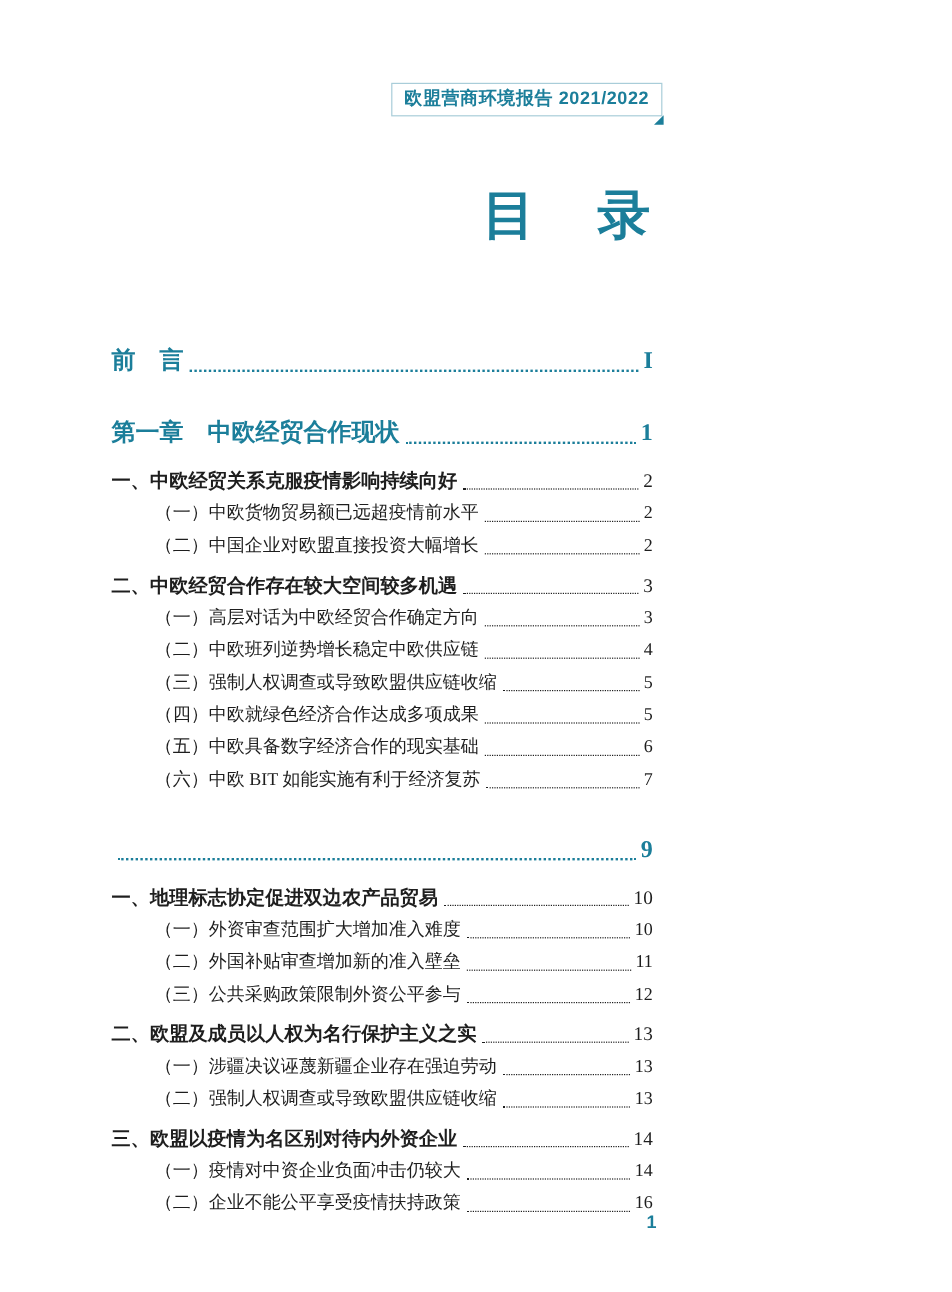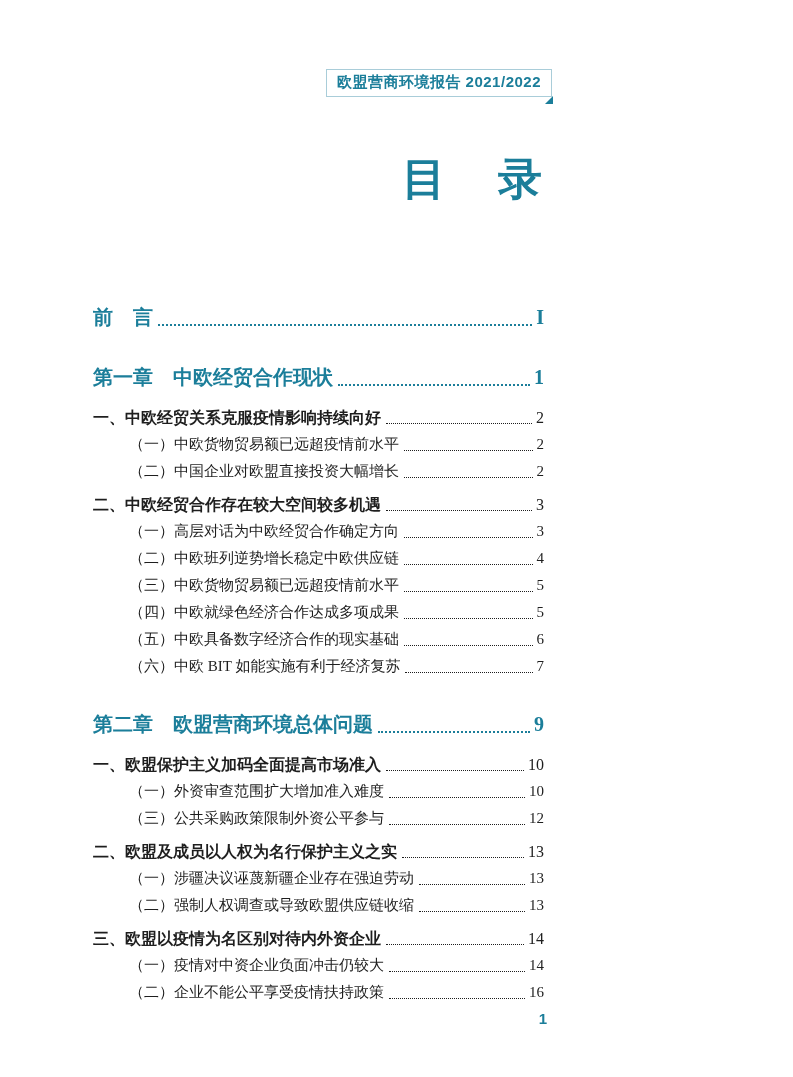--- a/index.html
+++ b/index.html
@@ -51,21 +51,21 @@
     font-size: 44px;
     letter-spacing: 4px;
     white-space: nowrap;
   }
 
   
   .toc {
     position: absolute;
     left: 93px;
     right: 99px;
-    top: 302px;
+    top: 286px;
   }
   .toc-row {
     display: flex;
     align-items: flex-end;
   }
   .toc-label { white-space: nowrap; }
   .toc-leader {
     flex: 1 1 auto;
     min-width: 12px;
     border-bottom: 2px dotted currentColor;
@@ -167,55 +167,59 @@
       <span class="toc-label">（一）高层对话为中欧经贸合作确定方向</span>
       <span class="toc-leader"></span>
       <span class="toc-page">3</span>
     </div>
       <div class="toc-row sub">
       <span class="toc-label">（二）中欧班列逆势增长稳定中欧供应链</span>
       <span class="toc-leader"></span>
       <span class="toc-page">4</span>
     </div>
       <div class="toc-row sub">
-      <span class="toc-label">（三）中欧货物贸易额已远超疫情前水平</span>
+      <span class="toc-label">（三）强制人权调查或导致欧盟供应链收缩</span>
       <span class="toc-leader"></span>
       <span class="toc-page">5</span>
     </div>
       <div class="toc-row sub">
       <span class="toc-label">（四）中欧就绿色经济合作达成多项成果</span>
       <span class="toc-leader"></span>
       <span class="toc-page">5</span>
     </div>
       <div class="toc-row sub">
       <span class="toc-label">（五）中欧具备数字经济合作的现实基础</span>
       <span class="toc-leader"></span>
       <span class="toc-page">6</span>
     </div>
       <div class="toc-row sub">
       <span class="toc-label">（六）中欧 BIT 如能实施有利于经济复苏</span>
       <span class="toc-leader"></span>
       <span class="toc-page">7</span>
     </div>
       <div class="toc-row chapter">
-      <span class="toc-label">第二章　欧盟营商环境总体问题</span>
       <span class="toc-leader"></span>
       <span class="toc-page">9</span>
     </div>
       <div class="toc-row section">
-      <span class="toc-label">一、欧盟保护主义加码全面提高市场准入</span>
+      <span class="toc-label">一、地理标志协定促进双边农产品贸易</span>
       <span class="toc-leader"></span>
       <span class="toc-page">10</span>
     </div>
       <div class="toc-row sub">
       <span class="toc-label">（一）外资审查范围扩大增加准入难度</span>
       <span class="toc-leader"></span>
       <span class="toc-page">10</span>
     </div>
       <div class="toc-row sub">
+      <span class="toc-label">（二）外国补贴审查增加新的准入壁垒</span>
+      <span class="toc-leader"></span>
+      <span class="toc-page">11</span>
+    </div>
+      <div class="toc-row sub">
       <span class="toc-label">（三）公共采购政策限制外资公平参与</span>
       <span class="toc-leader"></span>
       <span class="toc-page">12</span>
     </div>
       <div class="toc-row section">
       <span class="toc-label">二、欧盟及成员以人权为名行保护主义之实</span>
       <span class="toc-leader"></span>
       <span class="toc-page">13</span>
     </div>
       <div class="toc-row sub">

